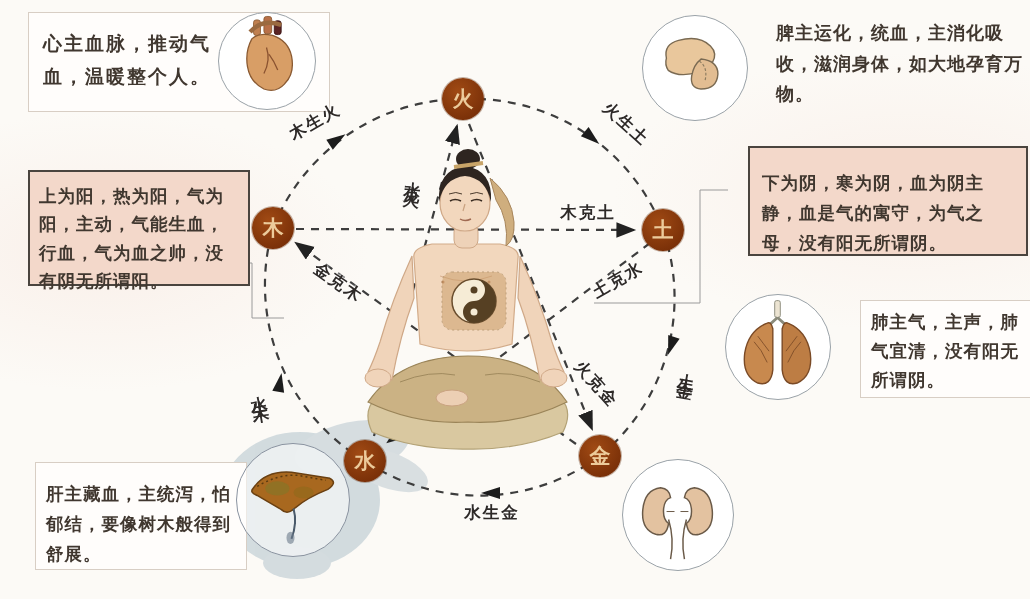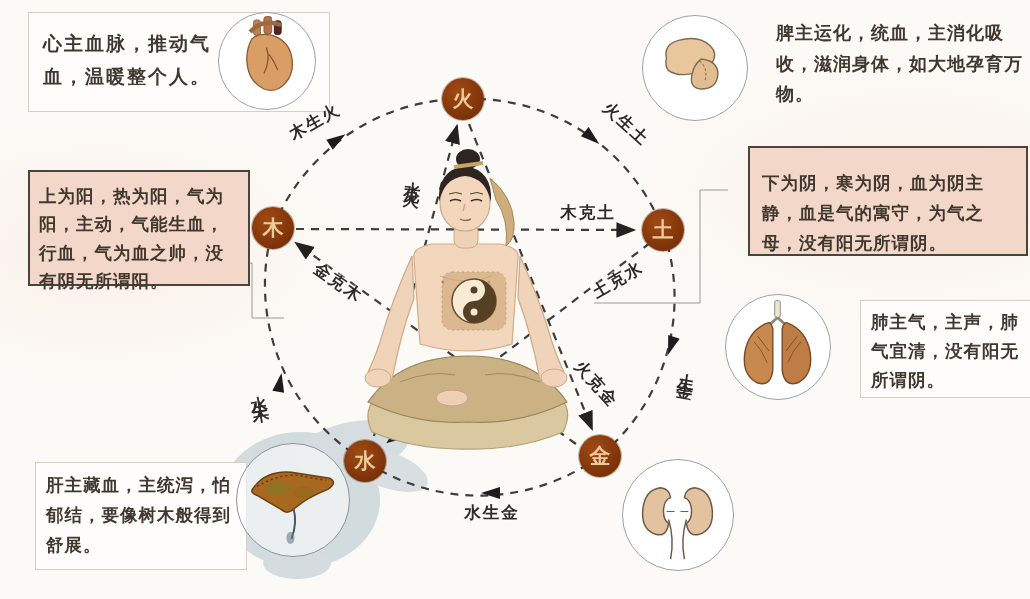--- a/index.html
+++ b/index.html
@@ -125,21 +125,21 @@
 
   <div class="tbox noborder" style="left:756px;top:18px;width:256px;height:104px;font-size:18px;line-height:1.7;letter-spacing:1px;">脾主运化，统血，主消化吸收，滋润身体，如大地孕育万物。</div>
 
   <div class="tbox pink" style="left:8px;top:170px;width:222px;height:116px;padding:10px 9px;font-size:17.5px;line-height:1.62;letter-spacing:1px;">上为阳，热为阳，气为阳，主动，气能生血，行血，气为血之帅，没有阴无所谓阳。</div>
 
   <div class="tbox pink" style="left:728px;top:146px;width:280px;height:110px;padding:21px 12px;font-size:17.5px;line-height:1.7;letter-spacing:1px;">下为阴，寒为阴，血为阴主静，血是气的寓守，为气之母，没有阳无所谓阴。</div>
 
   <div class="tbox thin" style="left:840px;top:300px;width:176px;height:98px;padding:7px 10px;font-size:17.5px;line-height:1.65;letter-spacing:1px;">肺主气，主声，肺气宜清，没有阳无所谓阴。</div>
 
 
-  <div class="tbox thin" style="left:15px;top:462px;width:212px;height:108px;padding:8px 10px;font-size:17.5px;line-height:1.7;letter-spacing:1px;">肝主藏血，主统泻，怕郁结，要像树木般得到舒展。</div>
+  <div class="tbox thin" style="left:15px;top:462px;width:212px;height:108px;padding:17px 10px;font-size:17.5px;line-height:1.7;letter-spacing:1px;">肝主藏血，主统泻，怕郁结，要像树木般得到舒展。</div>
 
   <div class="organ-circle" style="left:218px;top:12px;width:98px;height:98px;">
     <svg width="95" height="95" viewBox="0 0 110 110">
       <rect x="40" y="8" width="8" height="18" rx="3" fill="#c08050" stroke="#8a5a32"></rect>
       <rect x="52" y="4" width="9" height="20" rx="3" fill="#b87048" stroke="#8a5a32"></rect>
       <rect x="64" y="9" width="8" height="16" rx="3" fill="#5a2424" stroke="#3a1414"></rect>
       <path d="M36,22 Q50,6 72,14" stroke="#9a6a40" stroke-width="5" fill="none"></path>
       <path d="M38,30 Q30,45 33,62 Q36,80 52,88 Q66,93 76,82 Q88,70 84,50 Q80,32 62,26 Q46,22 38,30 Z" fill="#d89e66" stroke="#8a5a32" stroke-width="1.5"></path>
       <path d="M55,40 Q60,55 52,70 M58,48 Q64,56 68,66" stroke="#8a5230" stroke-width="1.5" fill="none"></path>
     </svg>

